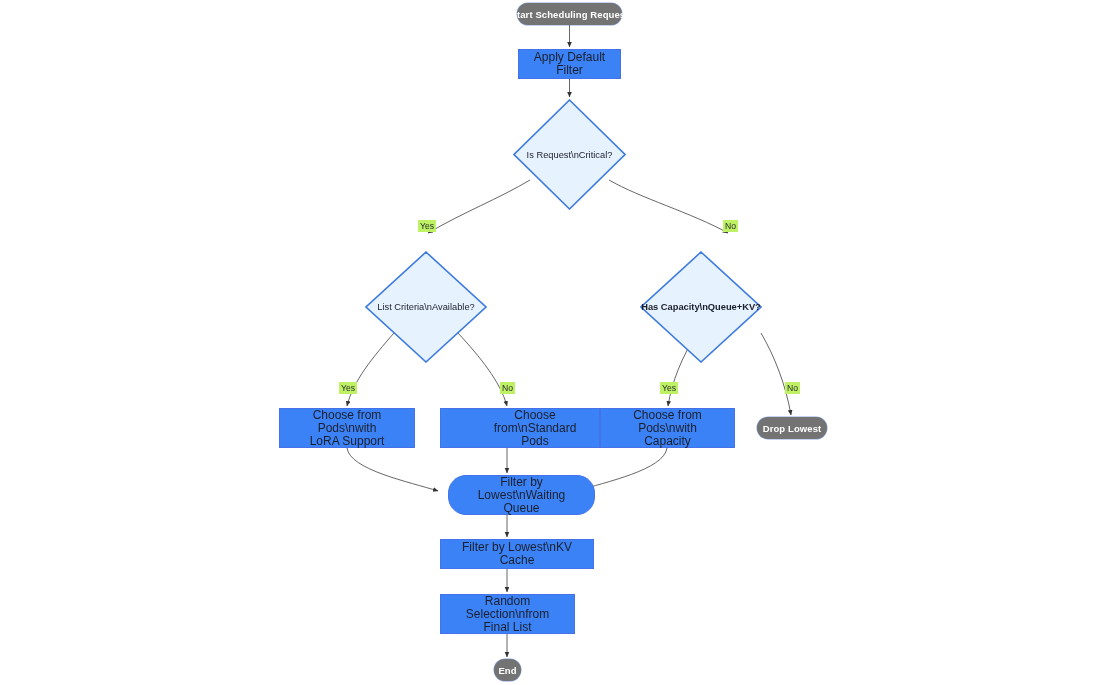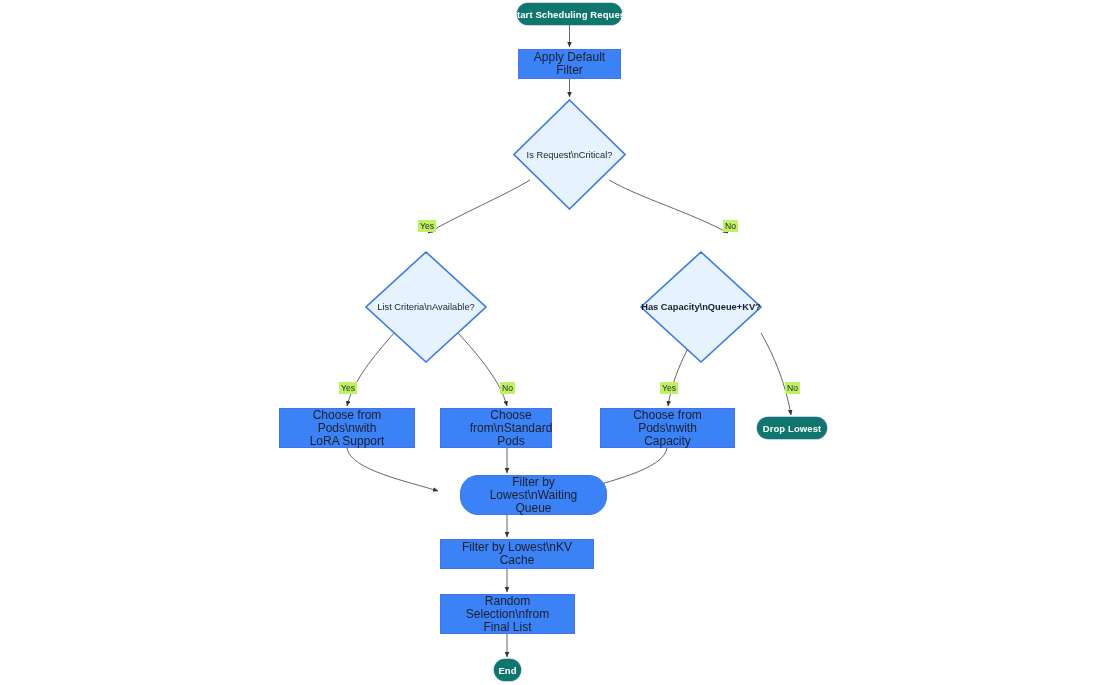--- a/index.html
+++ b/index.html
@@ -26,21 +26,21 @@
   }
   .node {
     position: absolute;
     box-sizing: border-box;
     display: flex;
     align-items: center;
     justify-content: center;
     text-align: center;
   }
   .node-terminal {
-    background: #0f766e;
+    background: #737373;
     color: #ffffff;
     border-radius: 999px;
     font-size: 9.5px;
     font-weight: bold;
     letter-spacing: .1px;
     white-space: nowrap;
     box-shadow: 0 0 0 .5px rgba(40,90,200,.55);
   }
   .node-process {
     background: #3b82f6;
@@ -126,30 +126,30 @@
       </div>
       <div class="node node-decision" style="left: 640px; top: 251px; width: 122px; height: 112px; font-weight: bold;">
         <svg class="dia-shape" viewBox="0 0 122 112">
           <polygon points="61,1 121,56 61,111 1,56" fill="#E6F2FD" stroke="#3E7BE0" stroke-width="1.6"></polygon>
         </svg>
         <span class="dia-label">Has Capacity\nQueue+KV?</span>
       </div>
       <div class="node node-process" style="left: 279px; top: 408px; width: 136px; height: 40px;">
         <span>Choose from Pods\nwith<br>LoRA Support</span>
       </div>
-      <div class="node node-process" style="left: 440px; top: 408px; width: 112px; height: 40px; padding-left: 36px;">
+      <div class="node node-process" style="left: 440px; top: 408px; width: 160px; height: 40px; padding-left: 36px;">
         <span>Choose from\nStandard<br>Pods</span>
       </div>
       <div class="node node-process" style="left: 600px; top: 408px; width: 135px; height: 40px;">
         <span>Choose from Pods\nwith<br>Capacity</span>
       </div>
       <div class="node node-terminal" style="left: 757px; top: 417px; width: 70px; height: 22px;">
         <span>Drop Lowest</span>
       </div>
-      <div class="node node-process" style="left: 460px; top: 475px; width: 147px; height: 40px; border-radius: 18px;">
+      <div class="node node-process" style="left: 448px; top: 475px; width: 147px; height: 40px; border-radius: 18px;">
         <span>Filter by Lowest\nWaiting<br>Queue</span>
       </div>
       <div class="node node-process" style="left: 440px; top: 539px; width: 154px; height: 30px;">
         <span>Filter by Lowest\nKV Cache</span>
       </div>
       <div class="node node-process" style="left: 440px; top: 594px; width: 135px; height: 40px;">
         <span>Random Selection\nfrom<br>Final List</span>
       </div>
       <div class="node node-terminal" style="left: 494px; top: 659px; width: 27px; height: 22px;">
         <span>End</span>

